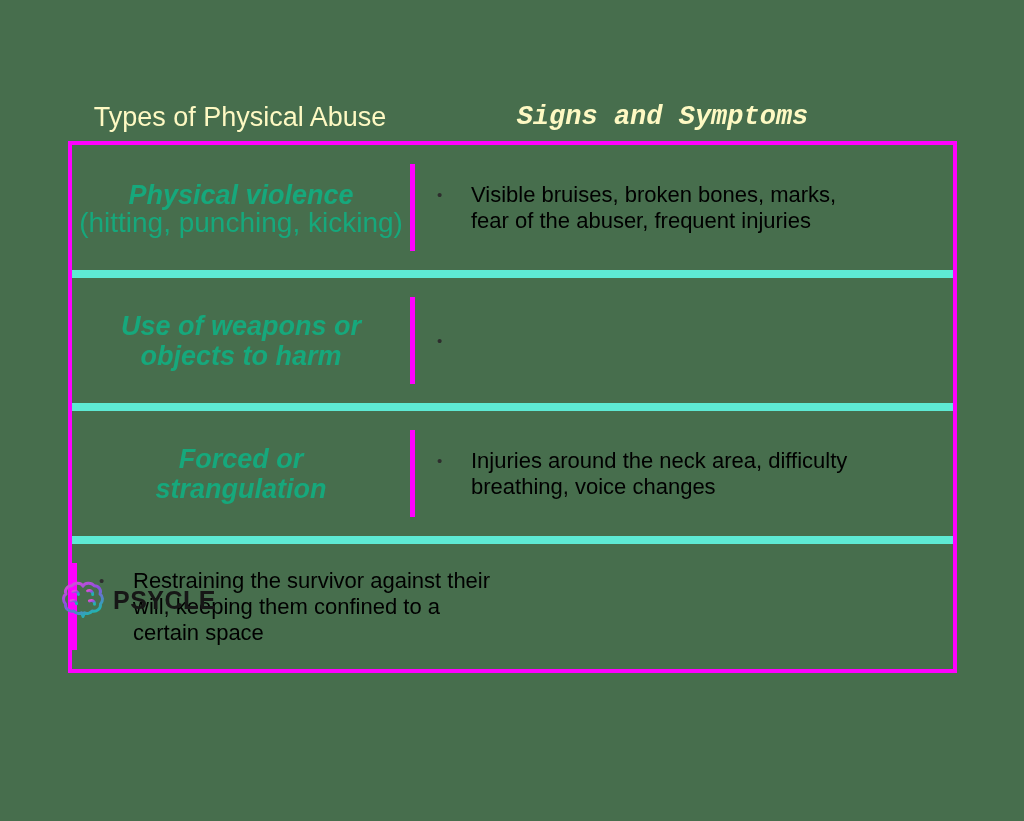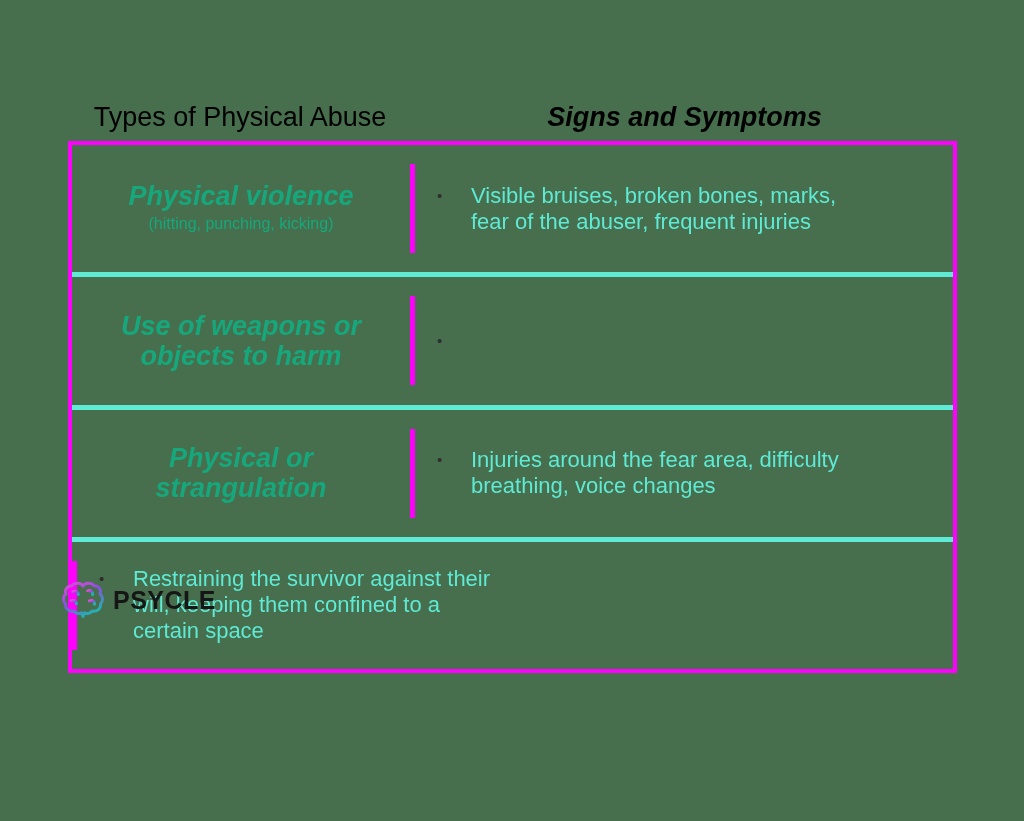--- a/index.html
+++ b/index.html
@@ -10,62 +10,62 @@
     font-family: "Liberation Sans", sans-serif;
     position: relative;
     overflow: hidden;
   }
 
   .header {
     position: absolute;
     top: 102px;
     text-align: center;
     font-size: 27px;
-    color: #000000;
+    color: #fef9c3;
   }
   .header-left { left: 68px; width: 344px; font-weight: 500; }
-  .header-right { left: 412px; width: 545px; font-weight: bold; font-style: italic; }
+  .header-right { left: 390px; width: 545px; font-weight: bold; font-style: italic; font-family: Liberation Mono, monospace; }
 
   .abuse-table {
     position: absolute;
     left: 68px;
     top: 141px;
     width: 889px;
     height: 532px;
     border: 4px solid #ff00ff;
     box-sizing: border-box;
     display: flex;
     flex-direction: column;
   }
   .row {
     flex: 1;
     display: flex;
     align-items: stretch;
     position: relative;
   }
-  .row + .row { border-top: 5px solid #5eead4; justify-content: flex-end; }
+  .row + .row { border-top: 8px solid #5eead4; justify-content: flex-end; }
 
   .cell-type {
     width: 338px;
     display: flex;
     flex-direction: column;
     align-items: center;
     justify-content: center;
     text-align: center;
   }
   .type-title {
     font-size: 27px;
     font-weight: bold;
     font-style: italic;
     color: #16a87c;
     line-height: 30px;
     white-space: pre-line;
   }
   .type-note {
-    font-size: 16px;
+    font-size: 28px;
     color: #16a87c;
     line-height: 24px;
     margin-top: 1px;
   }
 
   .col-divider {
     width: 5px;
     background: #ff00ff;
     align-self: center;
     height: 70%;
@@ -85,21 +85,21 @@
     flex: 0 0 auto;
     font-size: 15px;
     line-height: 26px;
     color: #2d2d2d;
     text-align: left;
     padding-left: 4px;
   }
   .symptom-text {
     font-size: 22px;
     line-height: 26px;
-    color: #5eead4;
+    color: #000000;
     white-space: pre-line;
   }
 
   .logo {
     position: absolute;
     left: 60px;
     top: 578px;
     display: flex;
     align-items: center;
     gap: 7px;
@@ -143,28 +143,28 @@
     <div class="col-divider"></div>
     <div class="cell-symptoms">
       <div class="symptom-wrap">
         <span class="bullet">•</span>
       </div>
     </div>
   </div>
 
   <div class="row">
     <div class="cell-type">
-      <div class="type-title">Physical or
+      <div class="type-title">Forced or
 strangulation</div>
     </div>
     <div class="col-divider"></div>
     <div class="cell-symptoms">
       <div class="symptom-wrap">
         <span class="bullet">•</span>
-        <div class="symptom-text">Injuries around the fear area, difficulty
+        <div class="symptom-text">Injuries around the neck area, difficulty
 breathing, voice changes</div>
       </div>
     </div>
   </div>
 
   <div class="row">
     <div class="col-divider"></div>
     <div class="cell-symptoms">
       <div class="symptom-wrap">
         <span class="bullet">•</span>

